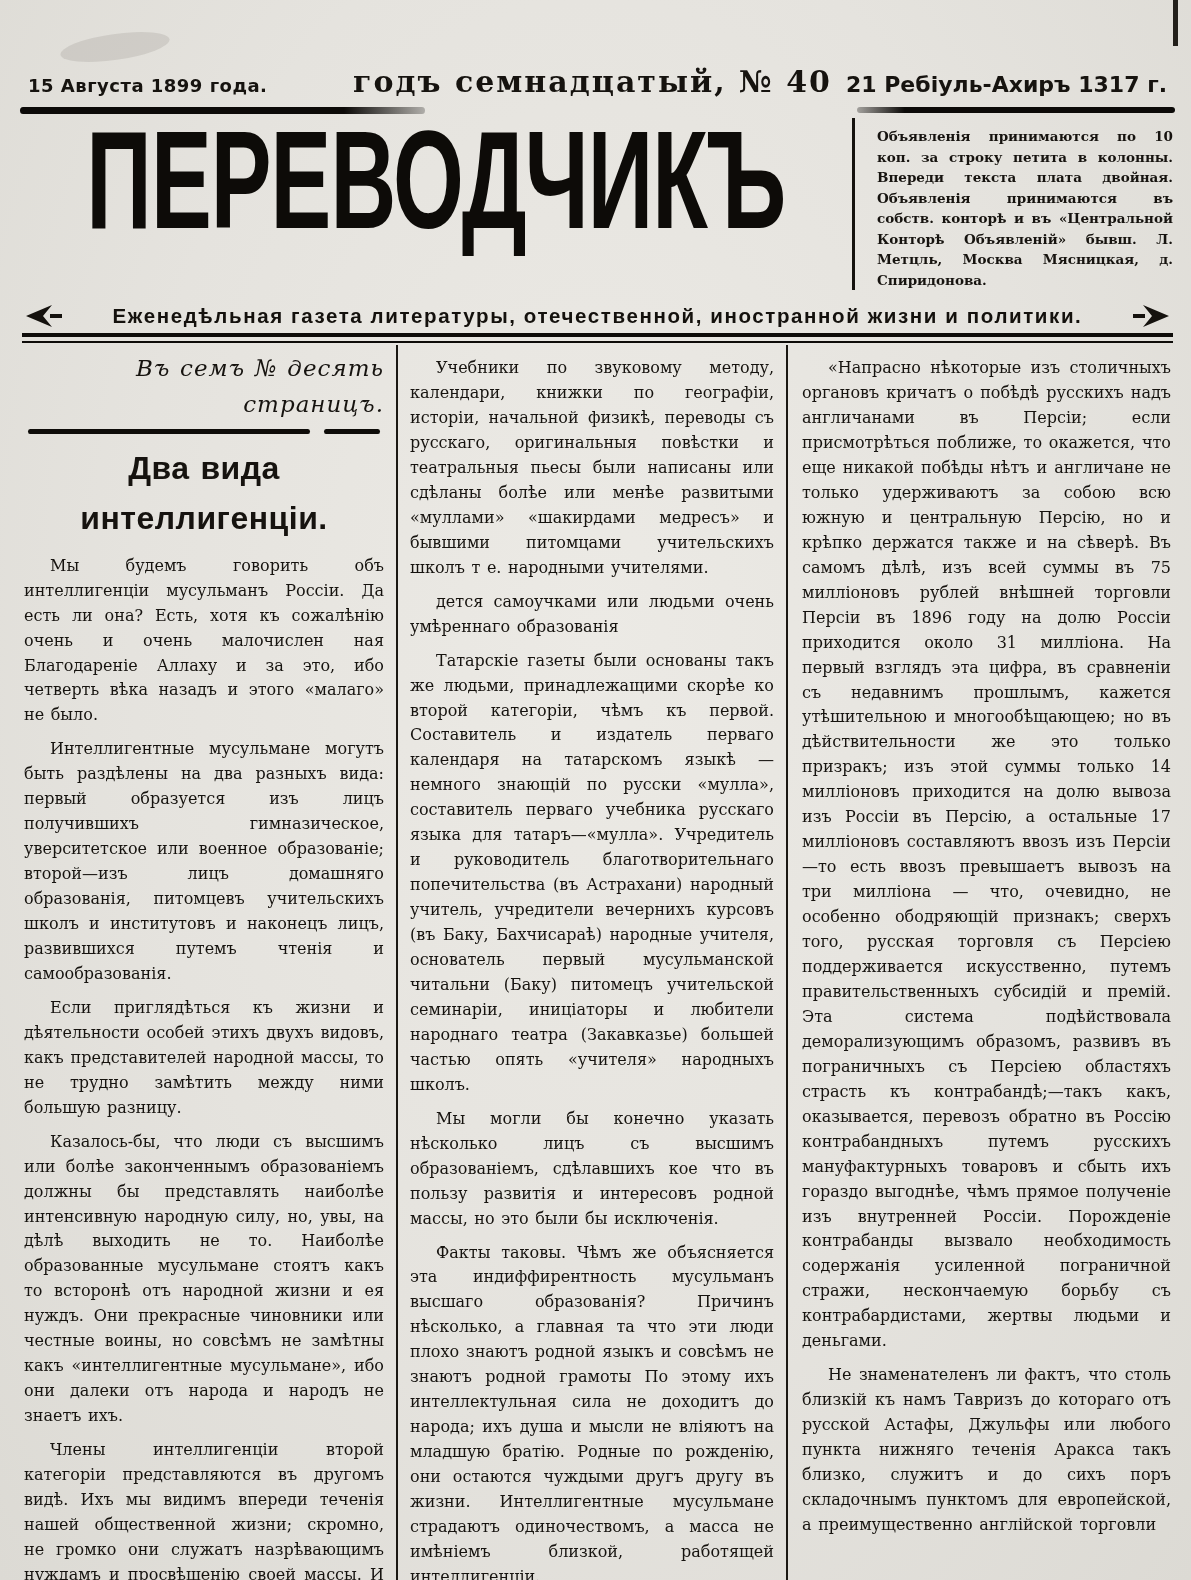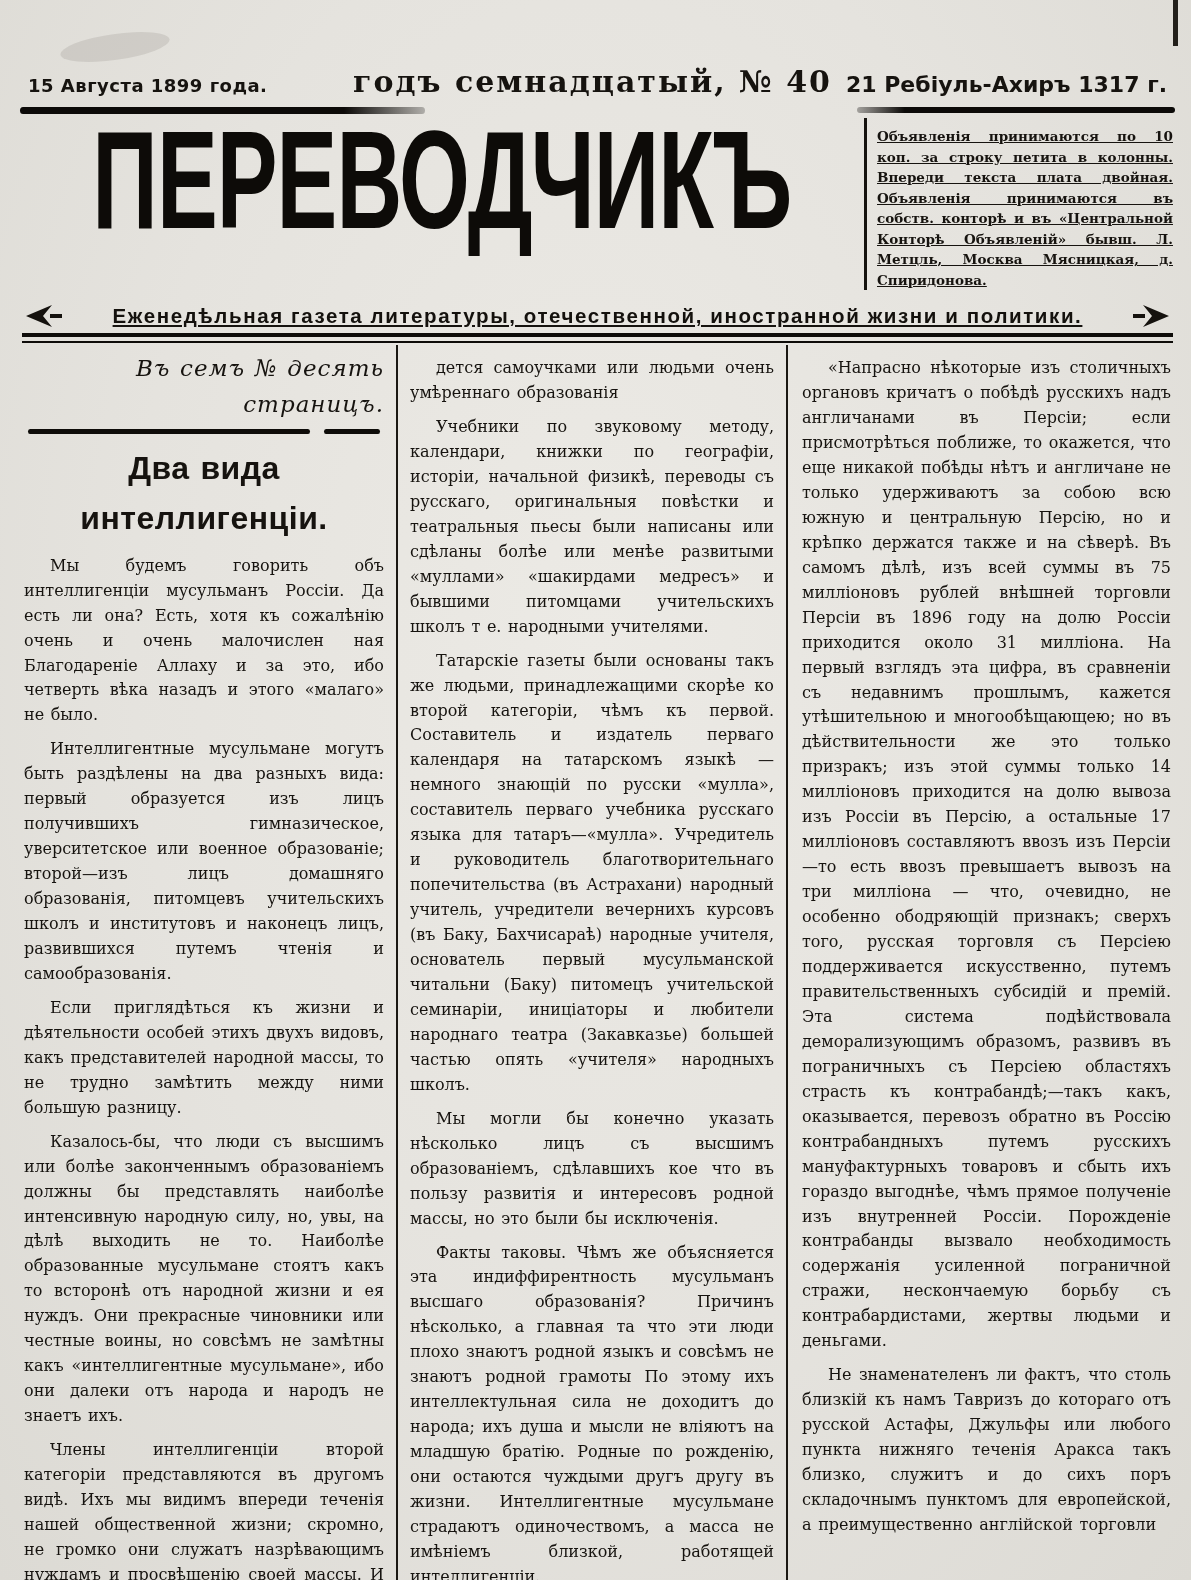--- a/index.html
+++ b/index.html
@@ -22,31 +22,31 @@
   .date-right{font-family:"DejaVu Sans",sans-serif;font-weight:bold;font-size:22px;width:330px;text-align:right;}
 
   .rule-row{display:flex;justify-content:space-between;margin-top:4px;}
   .rule-left{width:405px;height:7px;background:linear-gradient(to right,#0c0a08 80%,rgba(12,10,8,.25));border-radius:3px/50%;}
   .rule-right{width:318px;height:6px;background:linear-gradient(to left,#0c0a08 85%,rgba(12,10,8,.3));border-radius:3px/50%;}
 
   
   .masthead-row{display:flex;margin-top:4px;align-items:stretch;}
   .notice{font-weight:bold;font-size:13.5px;line-height:1.52;text-align:justify;word-spacing:1px;}
   .notice-left{width:258px;padding:2px 9px 0 2px;border-right:3px solid #15120e;}
-  .notice-right{width:296px;padding:8px 2px 0 10px;border-left:3px solid #15120e;text-decoration:underline;}
+  .notice-right{width:296px;padding:8px 2px 0 22px;border-left:3px solid #15120e;}
   .masthead{flex:1;display:flex;align-items:flex-start;justify-content:center;overflow:visible;}
   .masthead-text{
     font-family:"Liberation Sans",sans-serif;font-weight:bold;
     font-size:98px;line-height:1.0;letter-spacing:-1px;
     transform:scale(.93,1.42);transform-origin:50% 18%;
     white-space:nowrap;color:#0d0b08;
   }
 
   
-  .subtitle-row{display:flex;align-items:center;gap:28px;margin:14px 6px 5px;text-decoration:underline;}
+  .subtitle-row{display:flex;align-items:center;gap:28px;margin:14px 6px 5px;}
   .subtitle{flex:1;text-align:center;font-family:"Liberation Sans",sans-serif;font-weight:bold;
     font-size:20.5px;letter-spacing:1.6px;color:#14110d;}
   .arrow svg{display:block;}
   .double-rule{height:4px;border-top:4px solid #0e0c09;border-bottom:2px solid #0e0c09;margin:0 2px;}
 
   
   .columns{display:flex;margin-top:2px;align-items:stretch;}
   .col{text-align:justify;font-size:16px;line-height:1.56;word-spacing:1.5px;}
   .col-1{width:360px;padding:2px 12px 0 4px;border-right:2px solid #1b1813;}
   .col-2{width:364px;padding:2px 12px 0 12px;border-right:2px solid #1b1813;}
@@ -121,22 +121,22 @@
           <p class="para">Мы будемъ говорить объ интеллигенціи мусульманъ Россіи. Да есть ли она? Есть, хотя къ сожалѣнію очень и очень малочислен ная Благодареніе Аллаху и за это, ибо четверть вѣка назадъ и этого «малаго» не было.</p>
           <p class="para">Интеллигентные мусульмане могутъ быть раздѣлены на два разныхъ вида: первый образуется изъ лицъ получившихъ гимназическое, уверситетское или военное образованіе; второй—изъ лицъ домашняго образованія, питомцевъ учительскихъ школъ и институтовъ и наконецъ лицъ, развившихся путемъ чтенія и самообразованія.</p>
           <p class="para">Если приглядѣться къ жизни и дѣятельности особей этихъ двухъ видовъ, какъ представителей народной массы, то не трудно замѣтить между ними большую разницу.</p>
           <p class="para">Казалось-бы, что люди съ высшимъ или болѣе законченнымъ образованіемъ должны бы представлять наиболѣе интенсивную народную силу, но, увы, на дѣлѣ выходить не то. Наиболѣе образованные мусульмане стоятъ какъ то всторонѣ отъ народной жизни и ея нуждъ. Они прекрасные чиновники или честные воины, но совсѣмъ не замѣтны какъ «интеллигентные мусульмане», ибо они далеки отъ народа и народъ не знаетъ ихъ.</p>
           <p class="para">Члены интеллигенціи второй категоріи представляются въ другомъ видѣ. Ихъ мы видимъ впереди теченія нашей общественной жизни; скромно, не громко они служатъ назрѣвающимъ нуждамъ и просвѣщенію своей массы. И масса эта ихъ знаетъ; порой она поносить ихъ какъ новаторовъ, порой же слушаетъ и одобряетъ, чуя еще неразвитой, дѣтской душой, что люди эти думаютъ и радѣютъ о его нуждахъ и пользахъ.</p>
         </div>
     </div>
 
     <div class="col col-2">
       <div>
+          <p class="para">Учебники по звуковому методу, календари, книжки по географіи, исторіи, начальной физикѣ, переводы съ русскаго, оригинальныя повѣстки и театральныя пьесы были написаны или сдѣланы болѣе или менѣе развитыми «муллами» «шакирдами медресъ» и бывшими питомцами учительскихъ школъ т е. народными учителями.</p>
           <p class="para">дется самоучками или людьми очень умѣреннаго образованія</p>
-          <p class="para">Учебники по звуковому методу, календари, книжки по географіи, исторіи, начальной физикѣ, переводы съ русскаго, оригинальныя повѣстки и театральныя пьесы были написаны или сдѣланы болѣе или менѣе развитыми «муллами» «шакирдами медресъ» и бывшими питомцами учительскихъ школъ т е. народными учителями.</p>
           <p class="para">Татарскіе газеты были основаны такъ же людьми, принадлежащими скорѣе ко второй категоріи, чѣмъ къ первой. Составитель и издатель перваго календаря на татарскомъ языкѣ —немного знающій по русски «мулла», составитель перваго учебника русскаго языка для татаръ—«мулла». Учредитель и руководитель благотворительнаго попечительства (въ Астрахани) народный учитель, учредители вечернихъ курсовъ (въ Баку, Бахчисараѣ) народные учителя, основатель первый мусульманской читальни (Баку) питомецъ учительской семинаріи, иниціаторы и любители народнаго театра (Закавказье) большей частью опять «учителя» народныхъ школъ.</p>
           <p class="para">Мы могли бы конечно указать нѣсколько лицъ съ высшимъ образованіемъ, сдѣлавшихъ кое что въ пользу развитія и интересовъ родной массы, но это были бы исключенія.</p>
           <p class="para">Факты таковы. Чѣмъ же объясняется эта индиффирентность мусульманъ высшаго образованія? Причинъ нѣсколько, а главная та что эти люди плохо знаютъ родной языкъ и совсѣмъ не знаютъ родной грамоты По этому ихъ интеллектульная сила не доходитъ до народа; ихъ душа и мысли не вліяютъ на младшую братію. Родные по рожденію, они остаются чуждыми другъ другу въ жизни. Интеллигентные мусульмане страдаютъ одиночествомъ, а масса не имѣніемъ близкой, работящей интеллигенціи.</p>
         </div>
 
     </div>
 
     <div class="col col-3">
       <div>
           <p class="para">«Напрасно нѣкоторые изъ столичныхъ органовъ кричатъ о побѣдѣ русскихъ надъ англичанами въ Персіи; если присмотрѣться поближе, то окажется, что еще никакой побѣды нѣтъ и англичане не только удерживаютъ за собою всю южную и центральную Персію, но и крѣпко держатся также и на сѣверѣ. Въ самомъ дѣлѣ, изъ всей суммы въ 75 милліоновъ рублей внѣшней торговли Персіи въ 1896 году на долю Россіи приходится около 31 милліона. На первый взглядъ эта цифра, въ сравненіи съ недавнимъ прошлымъ, кажется утѣшительною и многообѣщающею; но въ дѣйствительности же это только призракъ; изъ этой суммы только 14 милліоновъ приходится на долю вывоза изъ Россіи въ Персію, а остальные 17 милліоновъ составляютъ ввозъ изъ Персіи—то есть ввозъ превышаетъ вывозъ на три милліона — что, очевидно, не особенно ободряющій признакъ; сверхъ того, русская торговля съ Персіею поддерживается искусственно, путемъ правительственныхъ субсидій и премій. Эта система подѣйствовала деморализующимъ образомъ, развивъ въ пограничныхъ съ Персіею областяхъ страсть къ контрабандѣ;—такъ какъ, оказывается, перевозъ обратно въ Россію контрабандныхъ путемъ русскихъ мануфактурныхъ товаровъ и сбыть ихъ гораздо выгоднѣе, чѣмъ прямое полученіе изъ внутренней Россіи. Порожденіе контрабанды вызвало необходимость содержанія усиленной пограничной стражи, нескончаемую борьбу съ контрабардистами, жертвы людьми и деньгами.</p>

